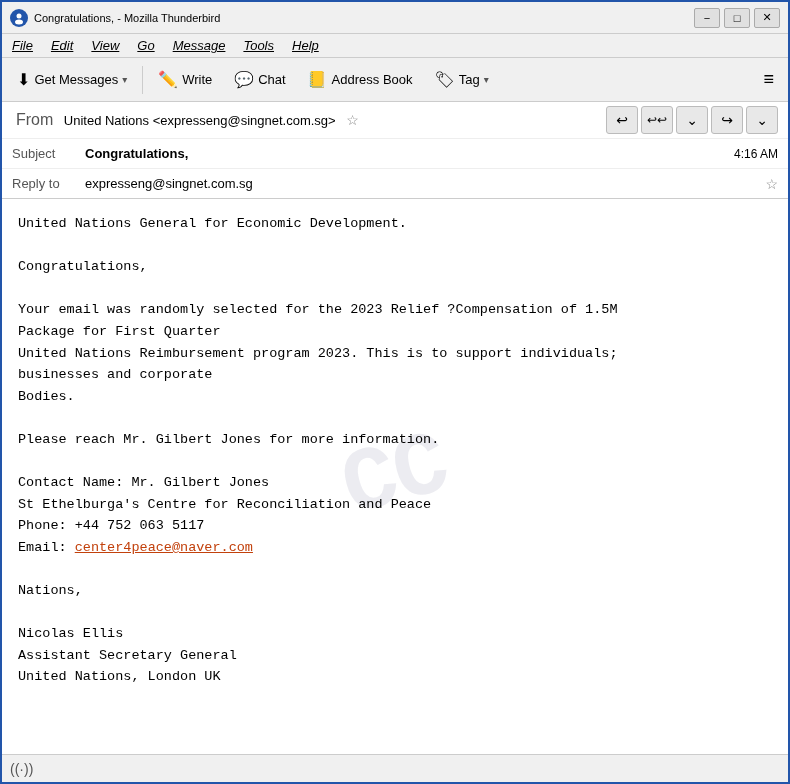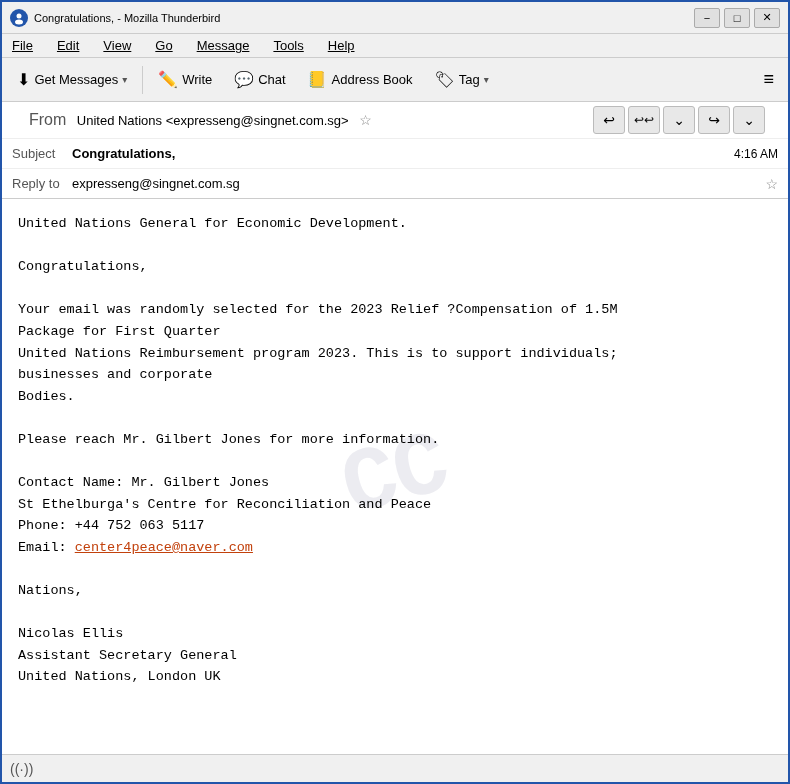--- a/index.html
+++ b/index.html
@@ -59,21 +59,22 @@
     }
 
     
     .menu-bar {
       background: #f0f0f0;
       display: flex;
       align-items: center;
       padding: 2px 4px;
       height: 24px;
       border-bottom: 1px solid #ccc;
-      gap: 12px;
+      gap: 6px;
+      font-style: italic;
     }
     .menu-item {
       font-size: 13px;
       padding: 2px 6px;
       cursor: pointer;
       border-radius: 3px;
       text-decoration: underline;
       color: #000;
     }
 
@@ -119,20 +120,21 @@
       cursor: pointer;
       border-radius: 4px;
     }
     .email-header-row {
       display: flex;
       align-items: center;
       padding: 5px 10px;
       border-bottom: 1px solid #eee;
       font-size: 13px;
       min-height: 30px;
+      gap: 13px;
     }
     .email-header-row:last-child { border-bottom: none; }
     .email-label {
       color: #555;
       width: 60px;
       flex-shrink: 0;
     }
     .email-value {
       flex: 1;
       color: #000;
@@ -159,21 +161,21 @@
       display: flex;
       align-items: center;
       justify-content: center;
       font-size: 14px;
     }
 
     
     .header-with-actions {
       display: flex;
       align-items: center;
-      padding: 4px 23px;
+      padding: 4px 10px;
       border-bottom: 1px solid #eee;
       background: white;
     }
     .header-from-section {
       flex: 1;
       padding: 2px 4px;
     }
 
     
     .email-body {

